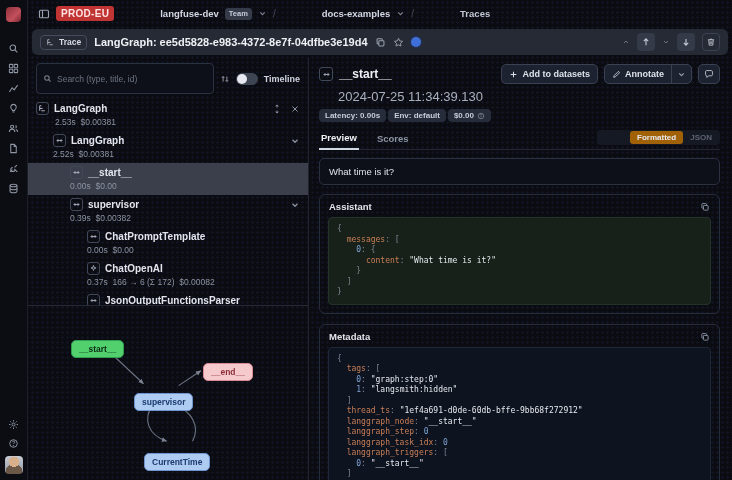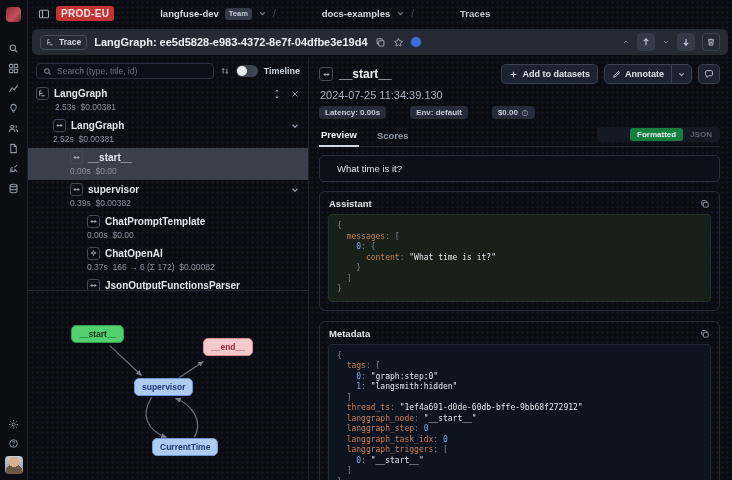--- a/index.html
+++ b/index.html
@@ -90,21 +90,21 @@
   
   .main { position:absolute; left:28px; right:0; top:58px; bottom:0; display:flex; }
   .left-panel { width:281px; border-right:1px solid #20242f; display:flex; flex-direction:column; }
   .detail-panel { flex:1; display:flex; flex-direction:column; padding:6px 12px 0 10px; overflow:hidden; }
 
   
   .search-row { display:flex; align-items:center; gap:6px; padding:5px 8px 5px 8px; }
   .search-box {
     flex:1; display:flex; align-items:center; gap:5px;
     border:1px solid #2b3140; border-radius:4px; background:#0d1018;
-    height:16px; padding:0 6px;
+    height:31px; padding:0 6px;
   }
   .search-box svg { width:9px; height:9px; color:#7b8290; flex:none; }
   .search-box input {
     background:transparent; border:none; outline:none; width:100%;
     font-family:"Liberation Sans", sans-serif; font-size:8.5px; color:#cfd4de;
   }
   .search-box input::placeholder { color:#6d7482; }
   .reorder { color:#8b93a1; display:flex; cursor:pointer; }
   .reorder svg { width:10px; height:10px; }
   .toggle {
@@ -168,39 +168,39 @@
   .btn-split { display:flex; align-items:stretch; border:1px solid #3a4152; background:#1d2230; border-radius:5px; height:20px; }
   .btn-split .seg { display:flex; align-items:center; gap:4px; padding:0 7px; font-size:9px; font-weight:600; color:#dde1e9; cursor:pointer; }
   .btn-split .seg svg { width:9px; height:9px; }
   .btn-split .seg.caret { border-left:1px solid #3a4152; padding:0 5px; color:#9aa1ae; }
   .icon-btn {
     width:22px; height:20px; border:1px solid #3a4152; background:#1d2230;
     border-radius:5px; display:flex; align-items:center; justify-content:center;
     color:#c3c9d4; cursor:pointer;
   }
   .icon-btn svg { width:10px; height:10px; }
-  .det-time { font-size:11px; color:#a9b0bd; margin:5px 0 5px 1px; }
-  .badge-row { display:flex; gap:24px; }
+  .det-time { font-size:13px; color:#a9b0bd; margin:5px 0 5px 19px; }
+  .badge-row { display:flex; gap:2px; }
   .badge {
     background:#272c3a; border-radius:4px; padding:2px 6px;
     font-size:8px; font-weight:700; color:#c6ccd8; display:flex; align-items:center; gap:3px; cursor:pointer;
   }
   .badge svg { width:8px; height:8px; color:#8d94a1; }
   .tabs-row { display:flex; align-items:flex-end; margin-top:8px; border-bottom:1px solid #232834;justify-content:flex-end; }
   .tab { font-size:9.5px; font-weight:600; color:#8d94a1; padding:2px 2px 5px; margin-right:16px; cursor:pointer; }
   .tab.active { color:#eef0f4; border-bottom:2px solid #d3d9e3; margin-bottom:-1px; }
   .tabs-spacer { flex:1; }
   .fmt-toggle { display:flex; background:#151924; border-radius:4px; padding:1px; margin-bottom:4px; }
   .fmt-seg { font-size:8px; font-weight:700; padding:2px 7px; color:#5d6472; border-radius:3px; cursor:pointer; }
-  .fmt-seg.active { background:#15803d; color:#e8eaef;margin-left:32px; }
+  .fmt-seg.active { background:#a16207; color:#e8eaef;margin-left:32px; }
 
   .det-content { padding-top:8px; overflow:hidden; }
   .io-box {
     border:1px solid #2b3140; border-radius:5px; background:#0d1018;
-    padding:7px 17px; font-size:9.5px; color:#dfe3ea; margin-bottom:9px;
+    padding:7px 9px; font-size:9.5px; color:#dfe3ea; margin-bottom:9px;
   }
   .card { border:1px solid #262c3a; border-radius:6px; margin-bottom:10px; }
   .card-head { display:flex; align-items:flex-end; padding:6px 9px 5px; }
   .card-title { font-size:9.5px; font-weight:700; color:#e2e5ea; }
   .card-copy { margin-left:auto; color:#8b93a3; display:flex; cursor:pointer; }
   .card-copy svg { width:10px; height:10px; }
   .code {
     margin:0 8px 8px; border-radius:4px; padding:6px 8px;
     font-family:"DejaVu Sans Mono", monospace; font-size:8px; line-height:10.5px;
   }
@@ -503,23 +503,23 @@
             <marker id="arr" viewBox="0 0 10 10" refX="8" refY="5" markerWidth="5.5" markerHeight="5.5" orient="auto-start-reverse">
               <path d="M0 1.2L8.5 5 0 8.8z" fill="#7c828f"></path>
             </marker>
           </defs>
           <path d="M82 54 L114 84" stroke="#6c7382" stroke-width="1.2" fill="none" marker-end="url(#arr)"></path>
           <path d="M152 86 L176 70" stroke="#6c7382" stroke-width="1.2" fill="none" marker-end="url(#arr)"></path>
           <path d="M124 106 C113 123 119 139 139 146" stroke="#6c7382" stroke-width="1.2" fill="none" marker-end="url(#arr)"></path>
           <path d="M167 146 C176 130 165 113 148 107" stroke="#6c7382" stroke-width="1.2" fill="none" marker-end="url(#arr)"></path>
         </svg>
         <div class="gnode n-start" style="left:43px; top:34px;">__start__</div>
-        <div class="gnode n-end" style="left:175px; top:47px;">__end__</div>
+        <div class="gnode n-end" style="left:175px; top:57px;">__end__</div>
         <div class="gnode n-blue" style="left:106px; top:87px;">supervisor</div>
-        <div class="gnode n-blue" style="left:124px; top:147px;">CurrentTime</div>
+        <div class="gnode n-blue" style="left:116px; top:147px;">CurrentTime</div>
       </div>
     </div>
 
     <div class="detail-panel">
 
       <div class="det-head">
         <span class="det-icon">
             <svg viewBox="0 0 16 16" fill="none" stroke="currentColor" stroke-width="1.6">
               <path d="M3.5 8h9M6 5.5L3.5 8 6 10.5M10 5.5L12.5 8 10 10.5"></path>
             </svg>

